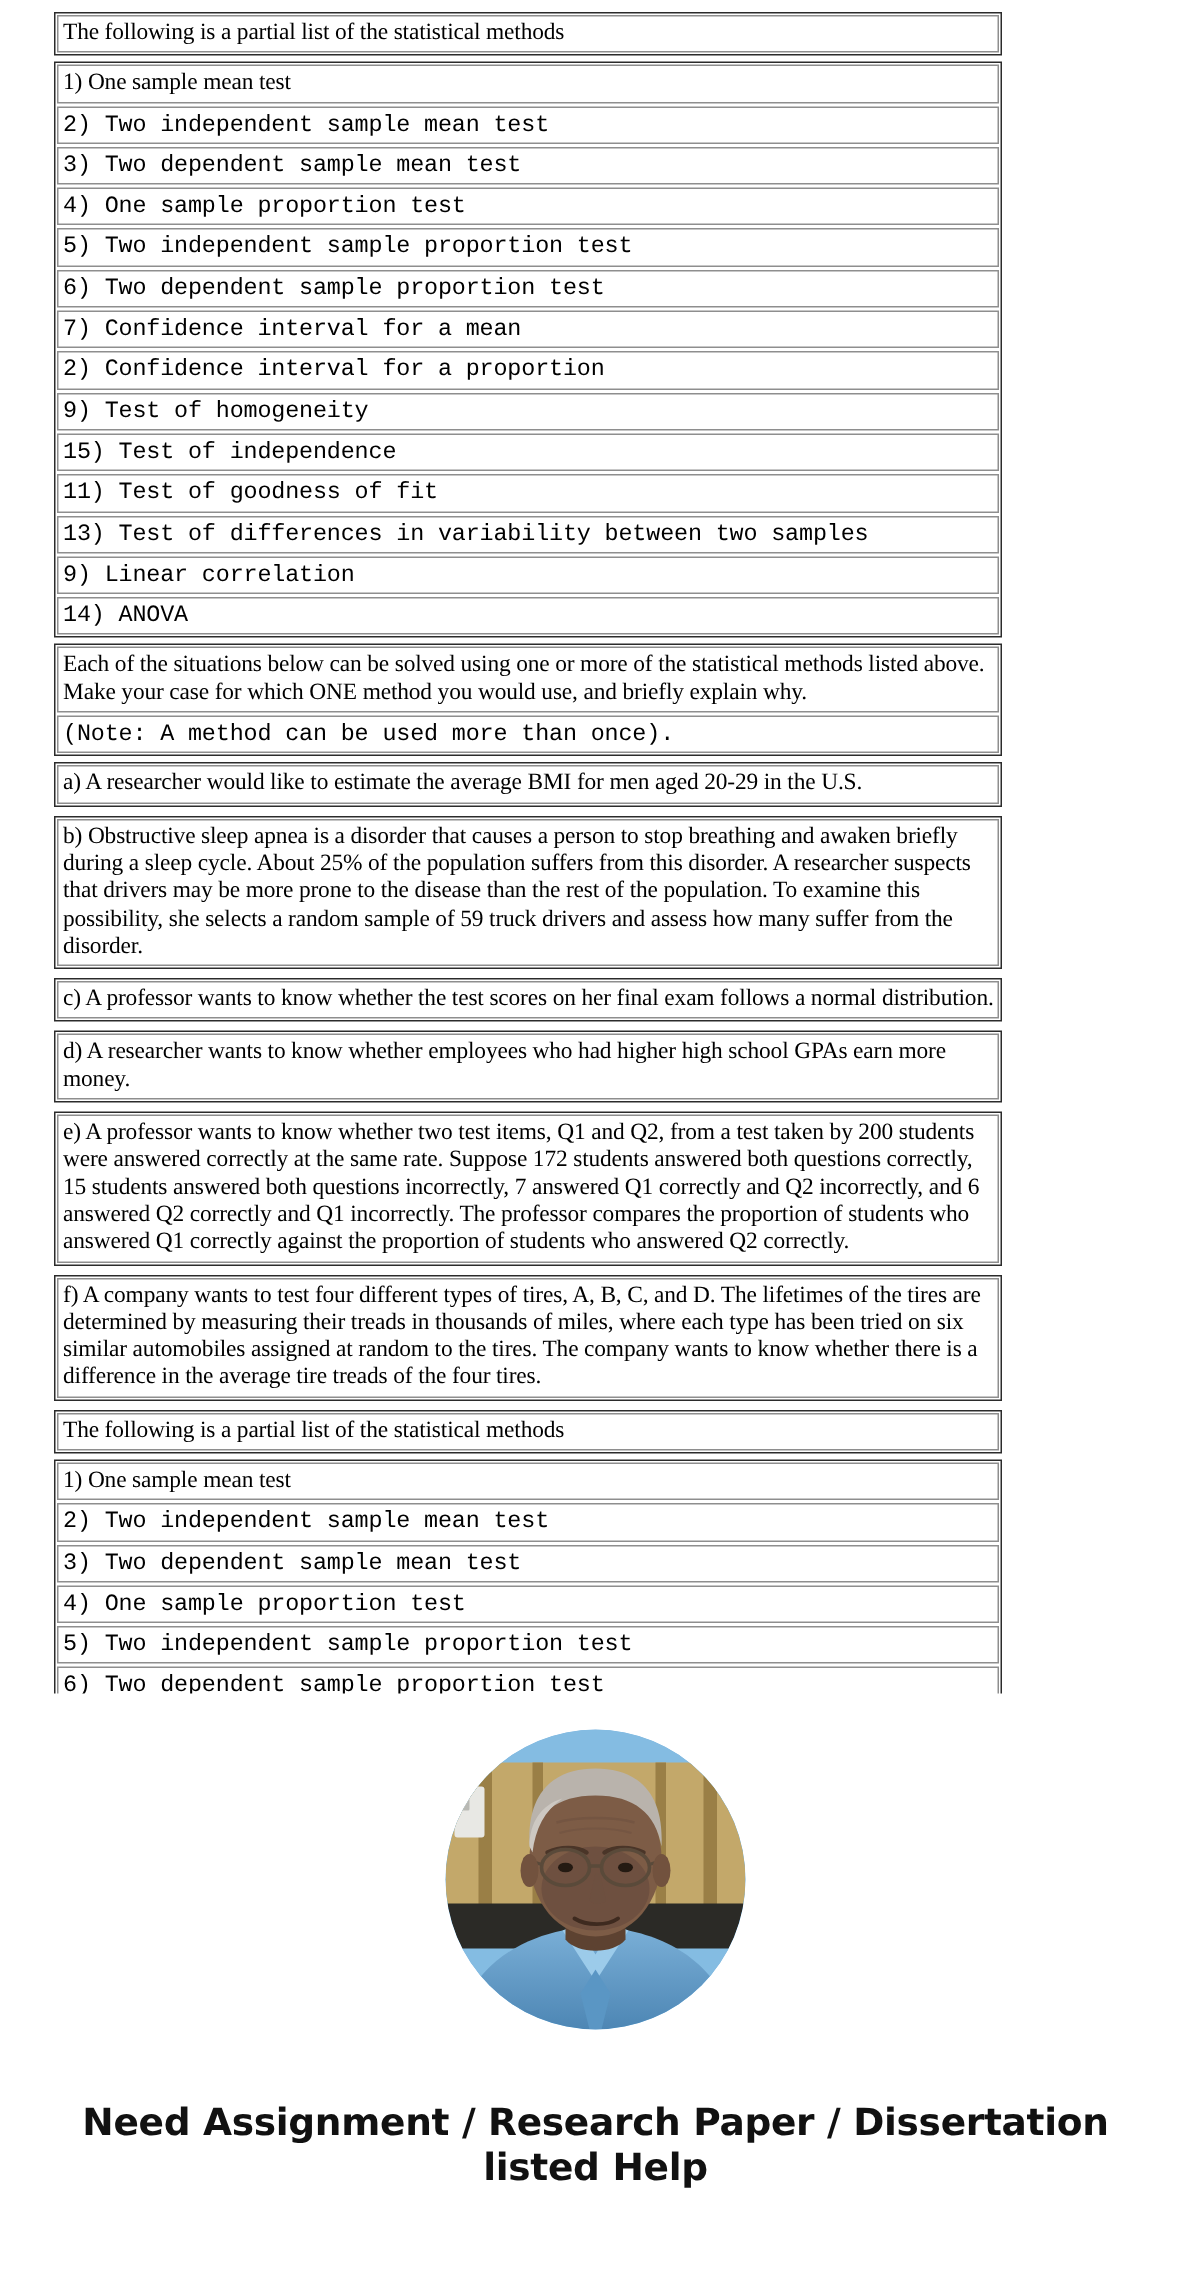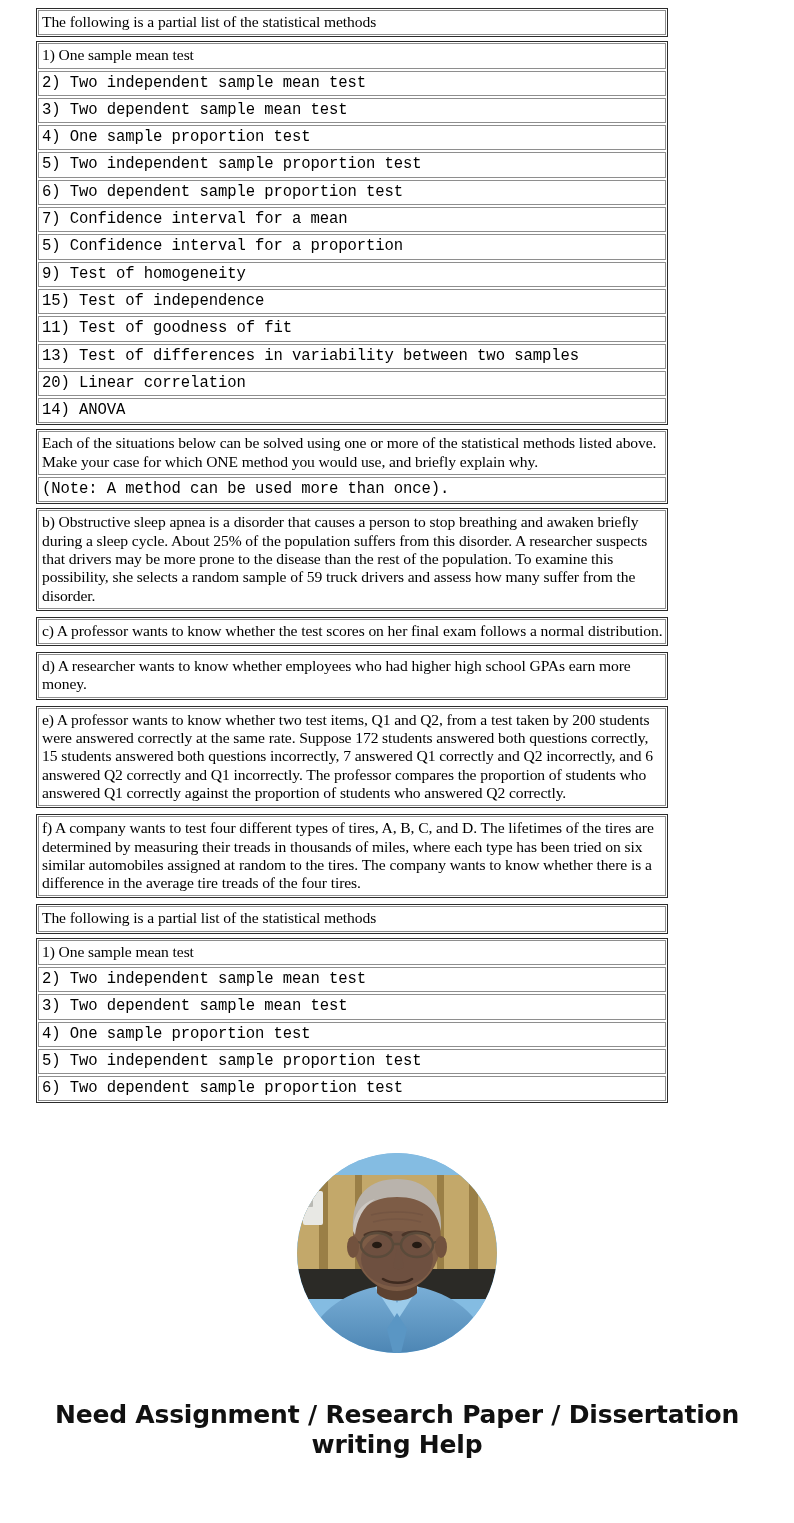--- a/index.html
+++ b/index.html
@@ -121,47 +121,52 @@
         <div class="tbl-row">
           <span class="cell-text">5) Two independent sample proportion test</span>
         </div>
         <div class="tbl-row">
           <span class="cell-text">6) Two dependent sample proportion test</span>
         </div>
         <div class="tbl-row">
           <span class="cell-text">7) Confidence interval for a mean</span>
         </div>
         <div class="tbl-row">
-          <span class="cell-text">5) Confidence interval for a proportion</span>
+          <span class="cell-text">2) Confidence interval for a proportion</span>
         </div>
         <div class="tbl-row">
           <span class="cell-text">9) Test of homogeneity</span>
         </div>
         <div class="tbl-row">
           <span class="cell-text">15) Test of independence</span>
         </div>
         <div class="tbl-row">
           <span class="cell-text">11) Test of goodness of fit</span>
         </div>
         <div class="tbl-row">
           <span class="cell-text">13) Test of differences in variability between two samples</span>
         </div>
         <div class="tbl-row">
-          <span class="cell-text">20) Linear correlation</span>
+          <span class="cell-text">9) Linear correlation</span>
         </div>
         <div class="tbl-row">
           <span class="cell-text">14) ANOVA</span>
         </div>
       </div>
       <div class="tbl-block">
         <div class="tbl-row">
           <span class="cell-text">Each of the situations below can be solved using one or more of the statistical methods listed above. Make your case for which ONE method you would use, and briefly explain why.</span>
         </div>
         <div class="tbl-row">
           <span class="cell-text">(Note: A method can be used more than once).</span>
+        </div>
+      </div>
+      <div class="tbl-block para-block">
+        <div class="tbl-row">
+          <span class="cell-text">a) A researcher would like to estimate the average BMI for men aged 20-29 in the U.S.</span>
         </div>
       </div>
       <div class="tbl-block para-block">
         <div class="tbl-row">
           <span class="cell-text">b) Obstructive sleep apnea is a disorder that causes a person to stop breathing and awaken briefly during a sleep cycle. About 25% of the population suffers from this disorder. A researcher suspects that drivers may be more prone to the disease than the rest of the population. To examine this possibility, she selects a random sample of 59 truck drivers and assess how many suffer from the disorder.</span>
         </div>
       </div>
       <div class="tbl-block para-block">
         <div class="tbl-row">
           <span class="cell-text">c) A professor wants to know whether the test scores on her final exam follows a normal distribution.</span>
@@ -271,14 +276,14 @@
       <path d="M86 126 C94 131 108 131 115 126" stroke="#3e2a1f" stroke-width="2.6" fill="none" stroke-linecap="round"></path>
 
       <ellipse cx="56" cy="94" rx="6" ry="11" fill="#72523e"></ellipse>
       <ellipse cx="144" cy="94" rx="6" ry="11" fill="#72523e"></ellipse>
     </g>
   </svg>
 </div>
 
 <div id="promo">
   <span class="promo-line l1">Need Assignment / Research Paper / Dissertation</span>
-  <span class="promo-line">writing Help</span>
+  <span class="promo-line">listed Help</span>
 </div>
 
 </body></html>

